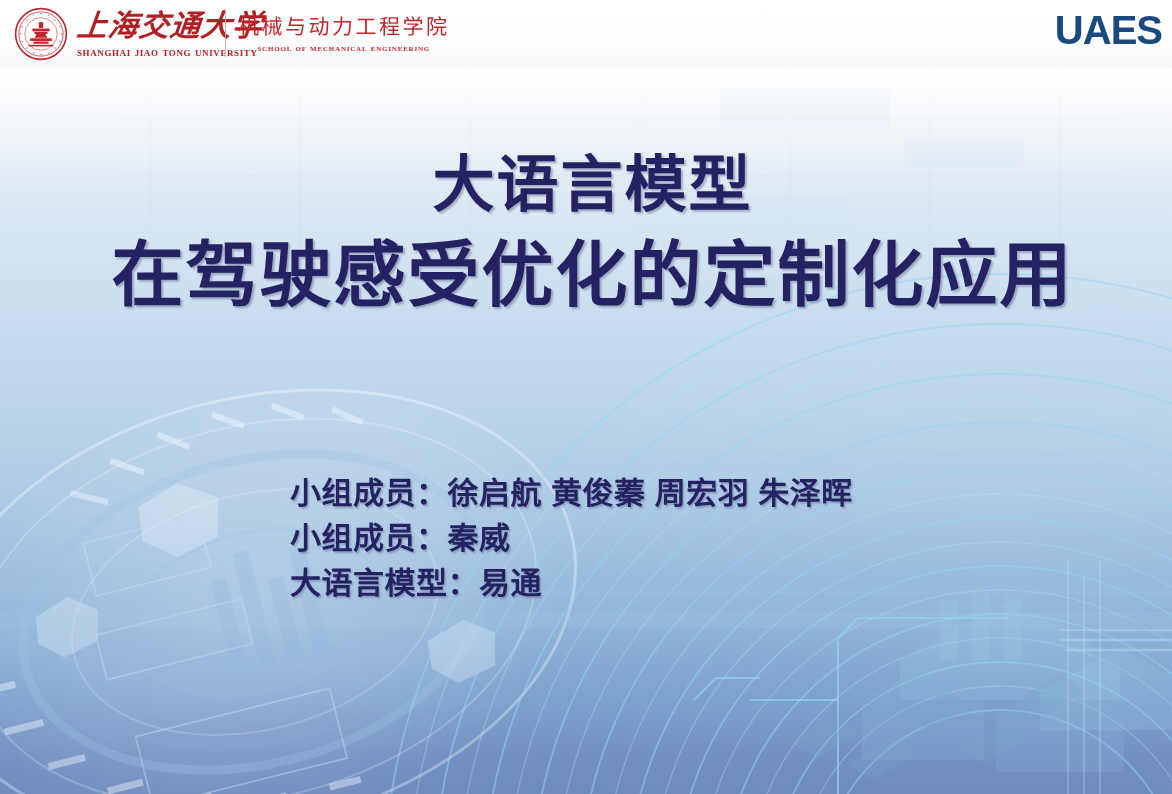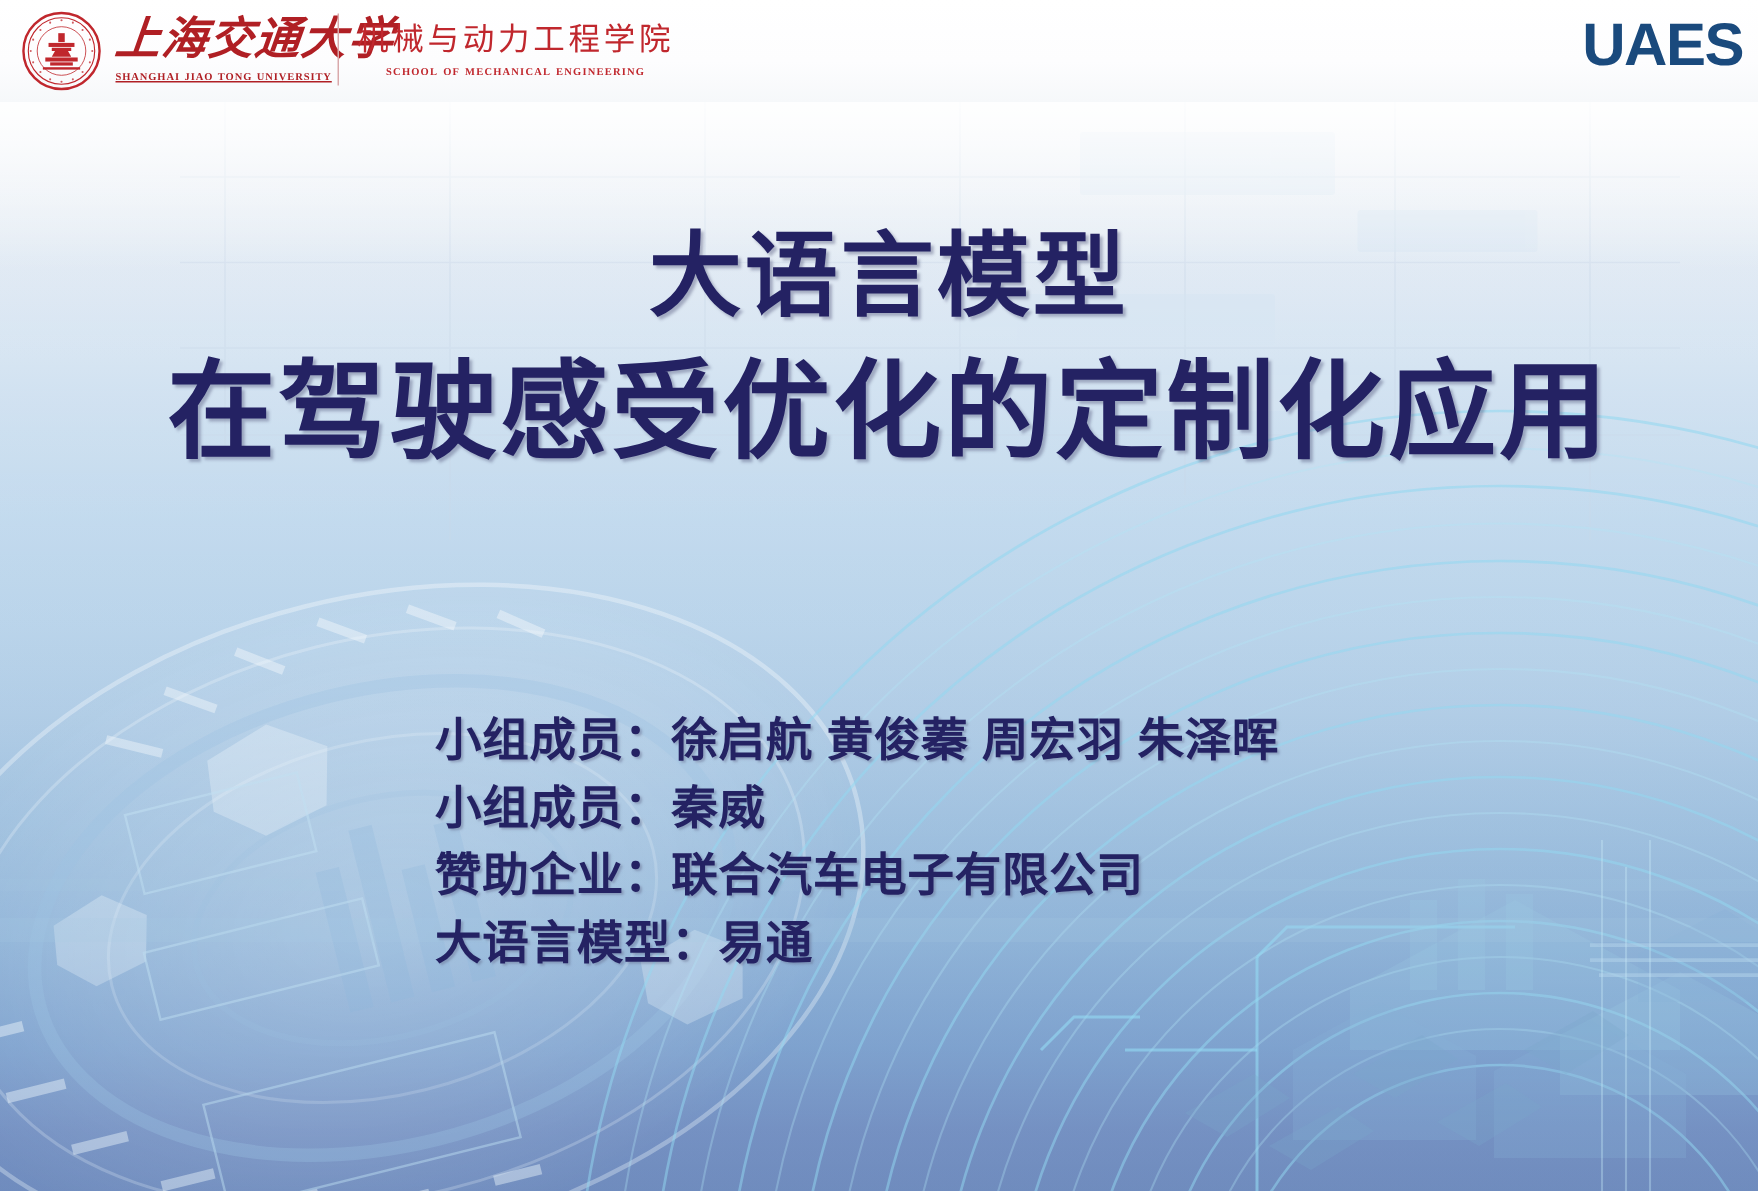--- a/index.html
+++ b/index.html
@@ -50,23 +50,23 @@
   .sjtu-names{display:flex;flex-direction:column;justify-content:center;line-height:1;}
   .sjtu-cn{
     font-family:"Liberation Serif","DejaVu Serif",serif;
     font-size:30px;font-weight:700;color:#b01f24;
     letter-spacing:1px;font-style:italic;
     transform:skewX(-6deg);
     white-space:nowrap;
   }
   .sjtu-en{
     font-family:"Liberation Serif","DejaVu Serif",serif;
-    font-size:10px;font-weight:700;color:#b01f24;
+    font-size:13px;font-weight:700;color:#b01f24;
     letter-spacing:.6px;margin-top:4px;white-space:nowrap;
-    font-variant:small-caps;text-transform:lowercase;text-decoration:underline;
+    font-variant:small-caps;text-transform:lowercase;
   }
 
   .logo-divider{
     position:absolute;left:225px;top:9px;width:1px;height:48px;
     background:#d9a9ab;
   }
 
   .school-names{
     position:absolute;left:238px;top:4px;height:60px;
     display:flex;flex-direction:column;justify-content:center;line-height:1;
@@ -341,17 +341,16 @@
   </div>
 
   <div class="title-block">
     <div class="title-line title-line-1">大语言模型</div>
     <div class="title-line title-line-2">在驾驶感受优化的定制化应用</div>
   </div>
 
   <div class="info-block">
     <div class="info-line">小组成员：徐启航 黄俊蓁 周宏羽 朱泽晖</div>
     <div class="info-line">小组成员：秦威</div>
-    <div class="info-line">赞助企业：联合汽车电子有限公司</div>
     <div class="info-line">大语言模型：易通</div>
   </div>
 
 </div>
 
 </body></html>

